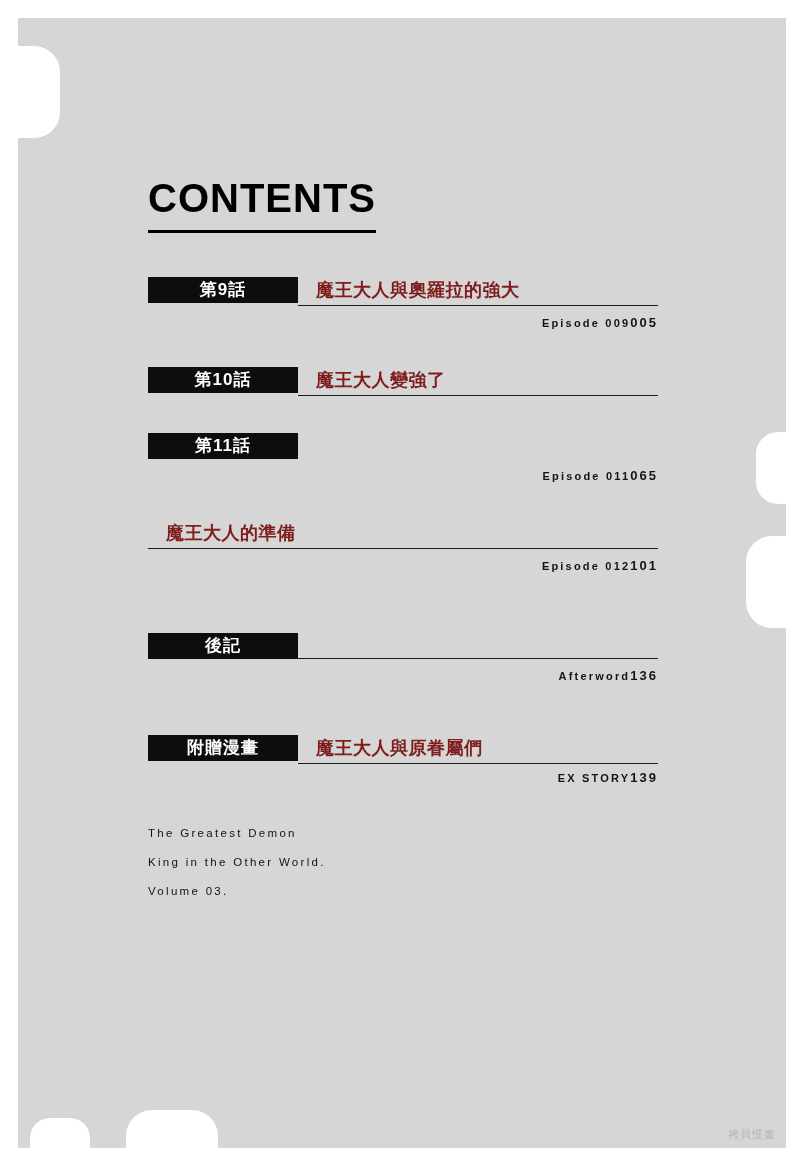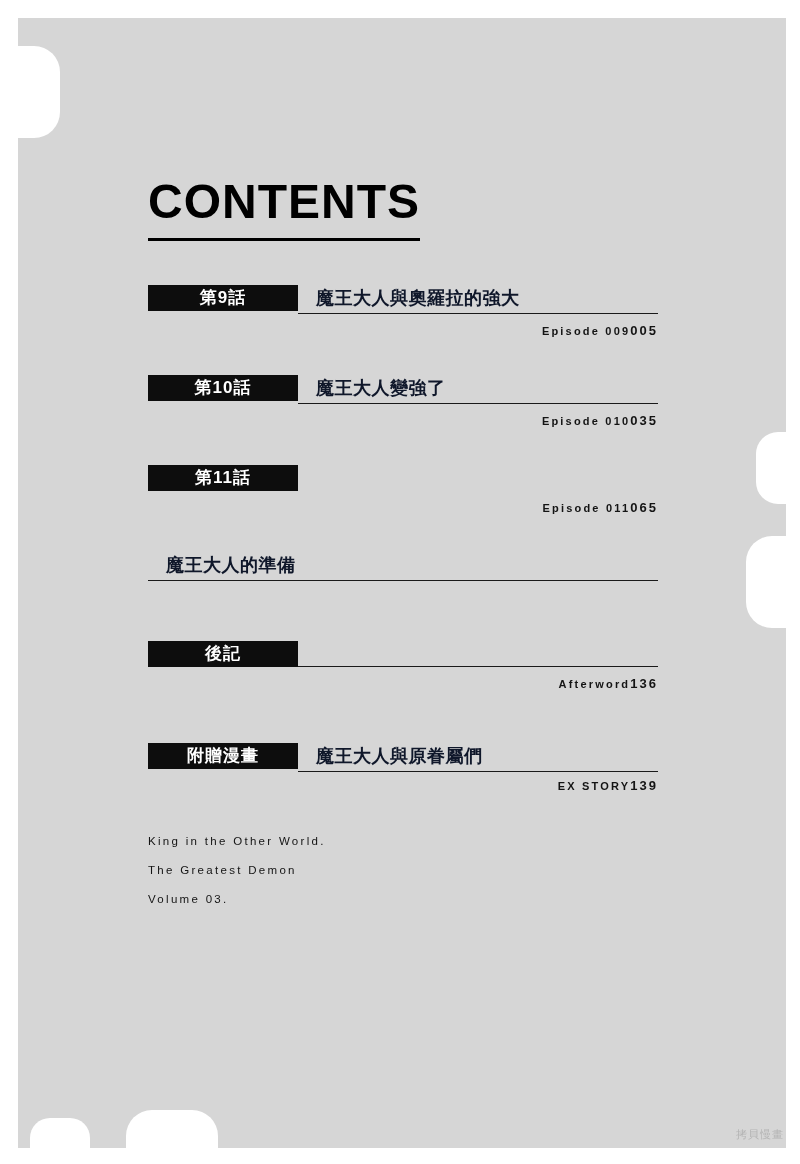--- a/index.html
+++ b/index.html
@@ -87,21 +87,21 @@
   }
 
   
   .content {
     position: absolute;
     left: 148px; top: 178px;
     width: 510px;
   }
 
   .contents-title {
-    font-size: 48px;
+    font-size: 40px;
     font-weight: bold;
     letter-spacing: 1px;
     color: #000000;
     line-height: 1;
     padding-bottom: 12px;
     display: inline-block;
     border-bottom: 3px solid #000000;
     margin: 0;
     text-align: right;
   }
@@ -131,21 +131,21 @@
     line-height: 26px;
     text-align: center;
     box-sizing: border-box;
     padding: 0 8px;
     flex: 0 0 auto;
   }
 
   .chapter-title {
     font-size: 18px;
     font-weight: bold;
-    color: #0f172a;
+    color: #7f1d1d;
     padding-left: 18px;
     padding-bottom: 2px;
     border-bottom: 1.5px solid #1a1a1a;
     flex: 1 1 auto;
     line-height: 26px;
     white-space: nowrap;
     letter-spacing: 0.5px;
   }
   .chapter-title.empty {
     border-bottom: 1.5px solid #1a1a1a;
@@ -179,21 +179,21 @@
   .footer-lines div {
     font-size: 11.5px;
     letter-spacing: 2.3px;
     color: #141414;
     margin-bottom: 17px;
     font-weight: normal;
   }
 
   .watermark {
     position: absolute;
-    right: 16px;
+    right: 24px;
     bottom: 22px;
     font-size: 11px;
     color: #b4b4b4;
     letter-spacing: 1px;
   }
 </style>
 </head>
 <body>
 
 <div class="page">
@@ -224,39 +224,39 @@
           <div class="episode-label">Episode 009</div>
           <div class="page-num">005</div>
         </div>
       </div>
 
       <div class="toc-entry">
         <div class="entry-row">
           <div class="chapter-tag">第10話</div>
           <div class="chapter-title">魔王大人變強了</div>
         </div>
-        <div class="sub-row">
-          <div class="episode-label">Episode 010</div>
-          <div class="page-num">035</div>
-        </div>
       </div>
 
       <div class="toc-entry">
         <div class="entry-row">
           <div class="chapter-tag">第11話</div>
         </div>
         <div class="sub-row">
           <div class="episode-label">Episode 011</div>
           <div class="page-num">065</div>
         </div>
       </div>
 
       <div class="toc-entry">
         <div class="entry-row">
           <div class="chapter-title">魔王大人的準備</div>
+        </div>
+        <div class="sub-row">
+          <div class="episode-label">Episode 012</div>
+          <div class="page-num">101</div>
         </div>
       </div>
 
       <div class="toc-entry" style="margin-top:60px;">
         <div class="entry-row">
           <div class="chapter-tag">後記</div>
           <div class="chapter-title empty"></div>
         </div>
         <div class="sub-row">
           <div class="episode-label">Afterword</div>
@@ -271,22 +271,22 @@
         </div>
         <div class="sub-row" style="margin-top:6px;">
           <div class="episode-label">EX STORY</div>
           <div class="page-num">139</div>
         </div>
       </div>
 
     </div>
 
     <div class="footer-lines">
+      <div>The Greatest Demon</div>
       <div>King in the Other World.</div>
-      <div>The Greatest Demon</div>
       <div>Volume 03.</div>
     </div>
 
   </div>
 
   <div class="watermark">拷貝慢畫</div>
 
 </div>
 
 </body></html>

